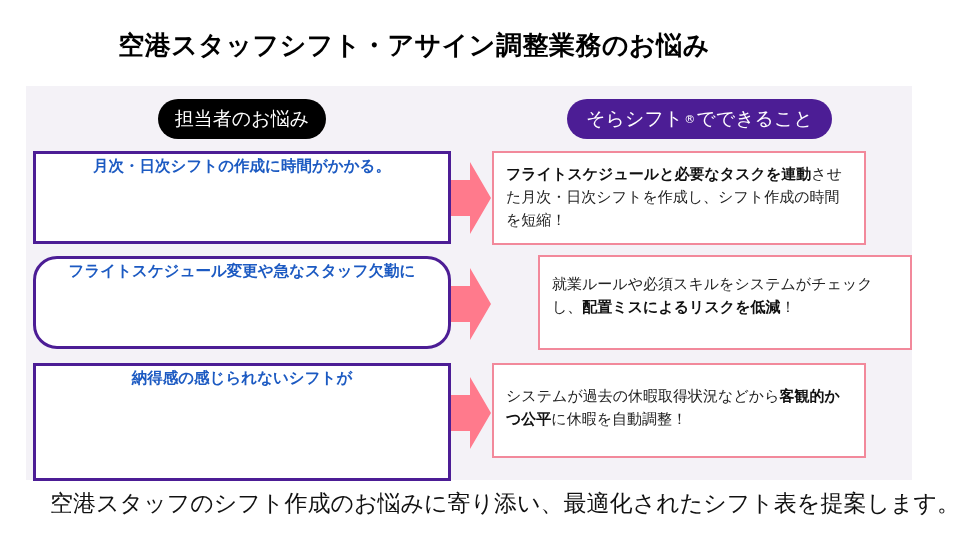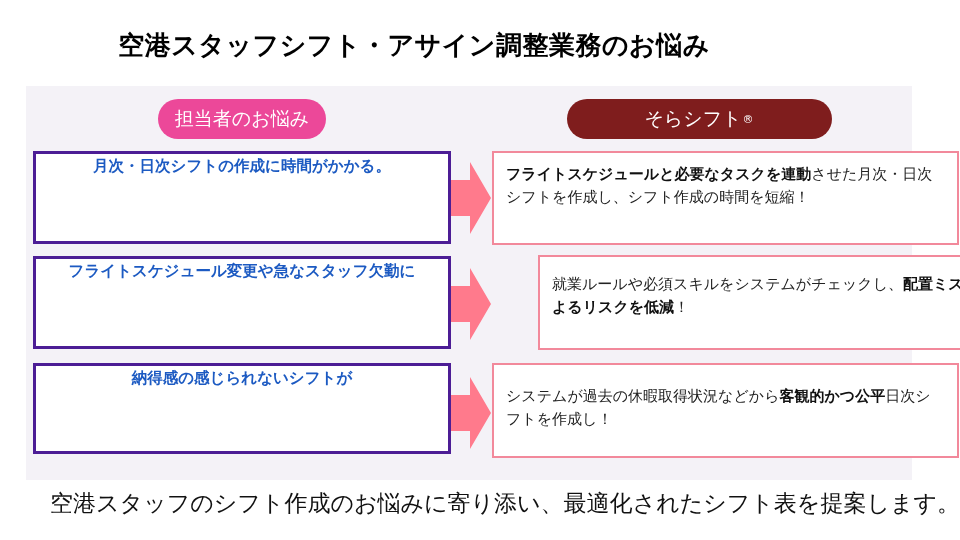--- a/index.html
+++ b/index.html
@@ -13,31 +13,31 @@
   }
   .panel {
     position: absolute; left: 26px; top: 86px; width: 886px; height: 394px;
     background: #f4f2f7;
   }
   .pill {
     position: absolute; height: 40px; border-radius: 20px; color: #fff;
     font-size: 19px; display: flex; align-items: center; justify-content: center;
     white-space: nowrap;
   }
-  .pill.blue { left: 158px; top: 99px; width: 168px; background: #ec4899; }
-  .pill.red { left: 567px; top: 99px; width: 265px; background: #7f1d1d; }
+  .pill.blue { left: 158px; top: 99px; width: 168px; background: #000000; }
+  .pill.red { left: 567px; top: 99px; width: 265px; background: #4c1d95; }
   .pill .reg { font-size: 11px; margin: 0 1px; }
   .left-box {
     position: absolute; left: 33px; width: 418px; background: #fff;
     border: 3px solid #4c1d95; box-sizing: border-box;
     display: flex; justify-content: center; text-align: center;
     color: #1c5ac2; font-weight: bold; font-size: 15.5px; line-height: 25px;
   }
   .right-box {
-    position: absolute; left: 492px; width: 467px; background: #fff;
+    position: absolute; left: 492px; width: 374px; background: #fff;
     border: 2px solid #f2899b; box-sizing: border-box;
     padding: 10px 12px; color: #222; font-size: 15px; line-height: 23px;
   }
   .right-box b { color: #111; }
   .arrow { position: absolute; left: 451px; width: 40px; height: 72px; }
   .footer {
     position: absolute; left: 0; top: 488px; width: 960px; text-align: right;
     font-size: 23px; color: #111;
   }
 </style>
@@ -45,49 +45,50 @@
 <body>
 
 <div class="title">空港スタッフシフト・アサイン調整業務のお悩み</div>
 
 <div class="panel"></div>
 
 <div class="pill blue">担当者のお悩み</div>
 <div class="pill red">
   <span>そらシフト</span>
     <span class="reg">®</span>
+    <span>でできること</span>
 </div>
 
 <div class="left-box" style="top:151px;height:93px;">
   <div>月次・日次シフトの作成に時間がかかる。</div>
 </div>
 <svg class="arrow" style="top:162px;" viewBox="0 0 40 72">
   <polygon points="0,18 19,18 19,0 40,36 19,72 19,54 0,54" fill="#ff7a8c"></polygon>
 </svg>
 <div class="right-box" style="top:151px;height:94px;">
   <b>フライトスケジュールと必要なタスクを連動</b><span>させた月次・日次シフトを作成し、シフト作成の時間を短縮！</span>
 </div>
 
-<div class="left-box" style="top:256px;height:93px;">
+<div class="left-box" style="top:256px;height:93px;border-radius:24px;">
   <div>
     <div>フライトスケジュール変更や急なスタッフ欠勤に</div>
   </div>
 </div>
 <svg class="arrow" style="top:268px;" viewBox="0 0 40 72">
   <polygon points="0,18 19,18 19,0 40,36 19,72 19,54 0,54" fill="#ff7a8c"></polygon>
 </svg>
 <div class="right-box" style="top:255px;height:95px;padding-top:16px;margin-left:46px;">
   <span>就業ルールや必須スキルをシステムがチェックし、</span><b>配置ミスによるリスクを低減</b><span>！</span>
 </div>
 
-<div class="left-box" style="top:363px;height:91px;">
+<div class="left-box" style="top:363px;height:118px;">
   <div>
     <div>納得感の感じられないシフトが</div>
   </div>
 </div>
 <svg class="arrow" style="top:377px;" viewBox="0 0 40 72">
   <polygon points="0,18 19,18 19,0 40,36 19,72 19,54 0,54" fill="#ff7a8c"></polygon>
 </svg>
 <div class="right-box" style="top:363px;height:95px;padding-top:20px;">
-  <span>システムが過去の休暇取得状況などから</span><b>客観的かつ公平</b><span>日次シフトを作成し！</span>
+  <span>システムが過去の休暇取得状況などから</span><b>客観的かつ公平</b><span>に休暇を自動調整！</span>
 </div>
 
 <div class="footer">空港スタッフのシフト作成のお悩みに寄り添い、最適化されたシフト表を提案します。</div>
 
 </body></html>

